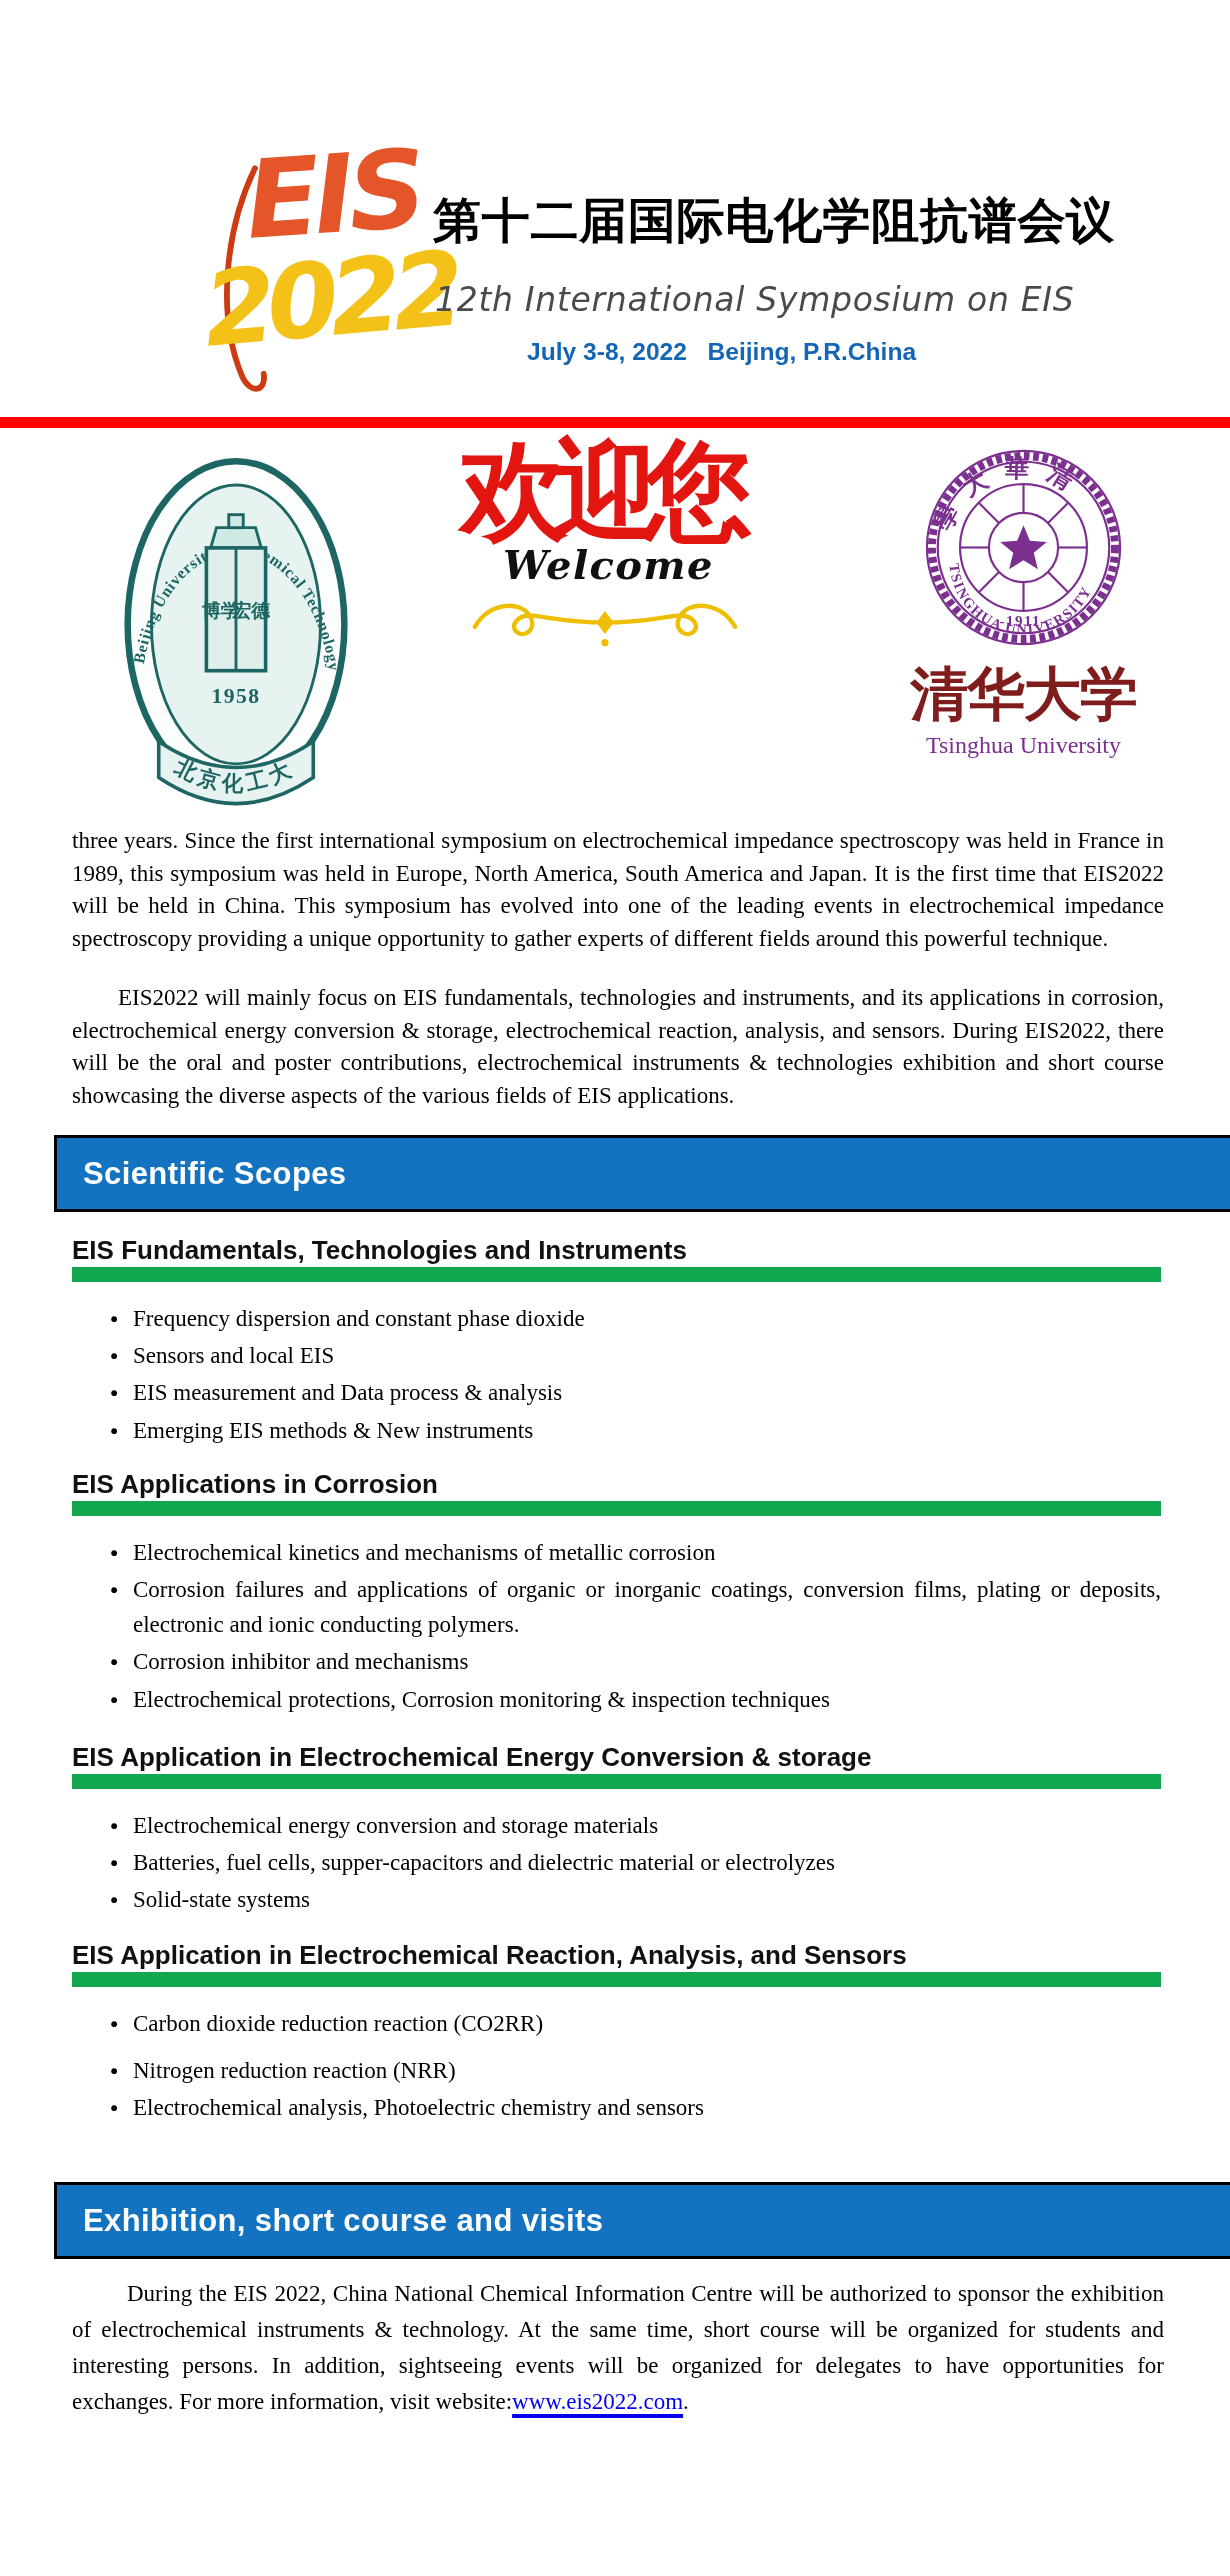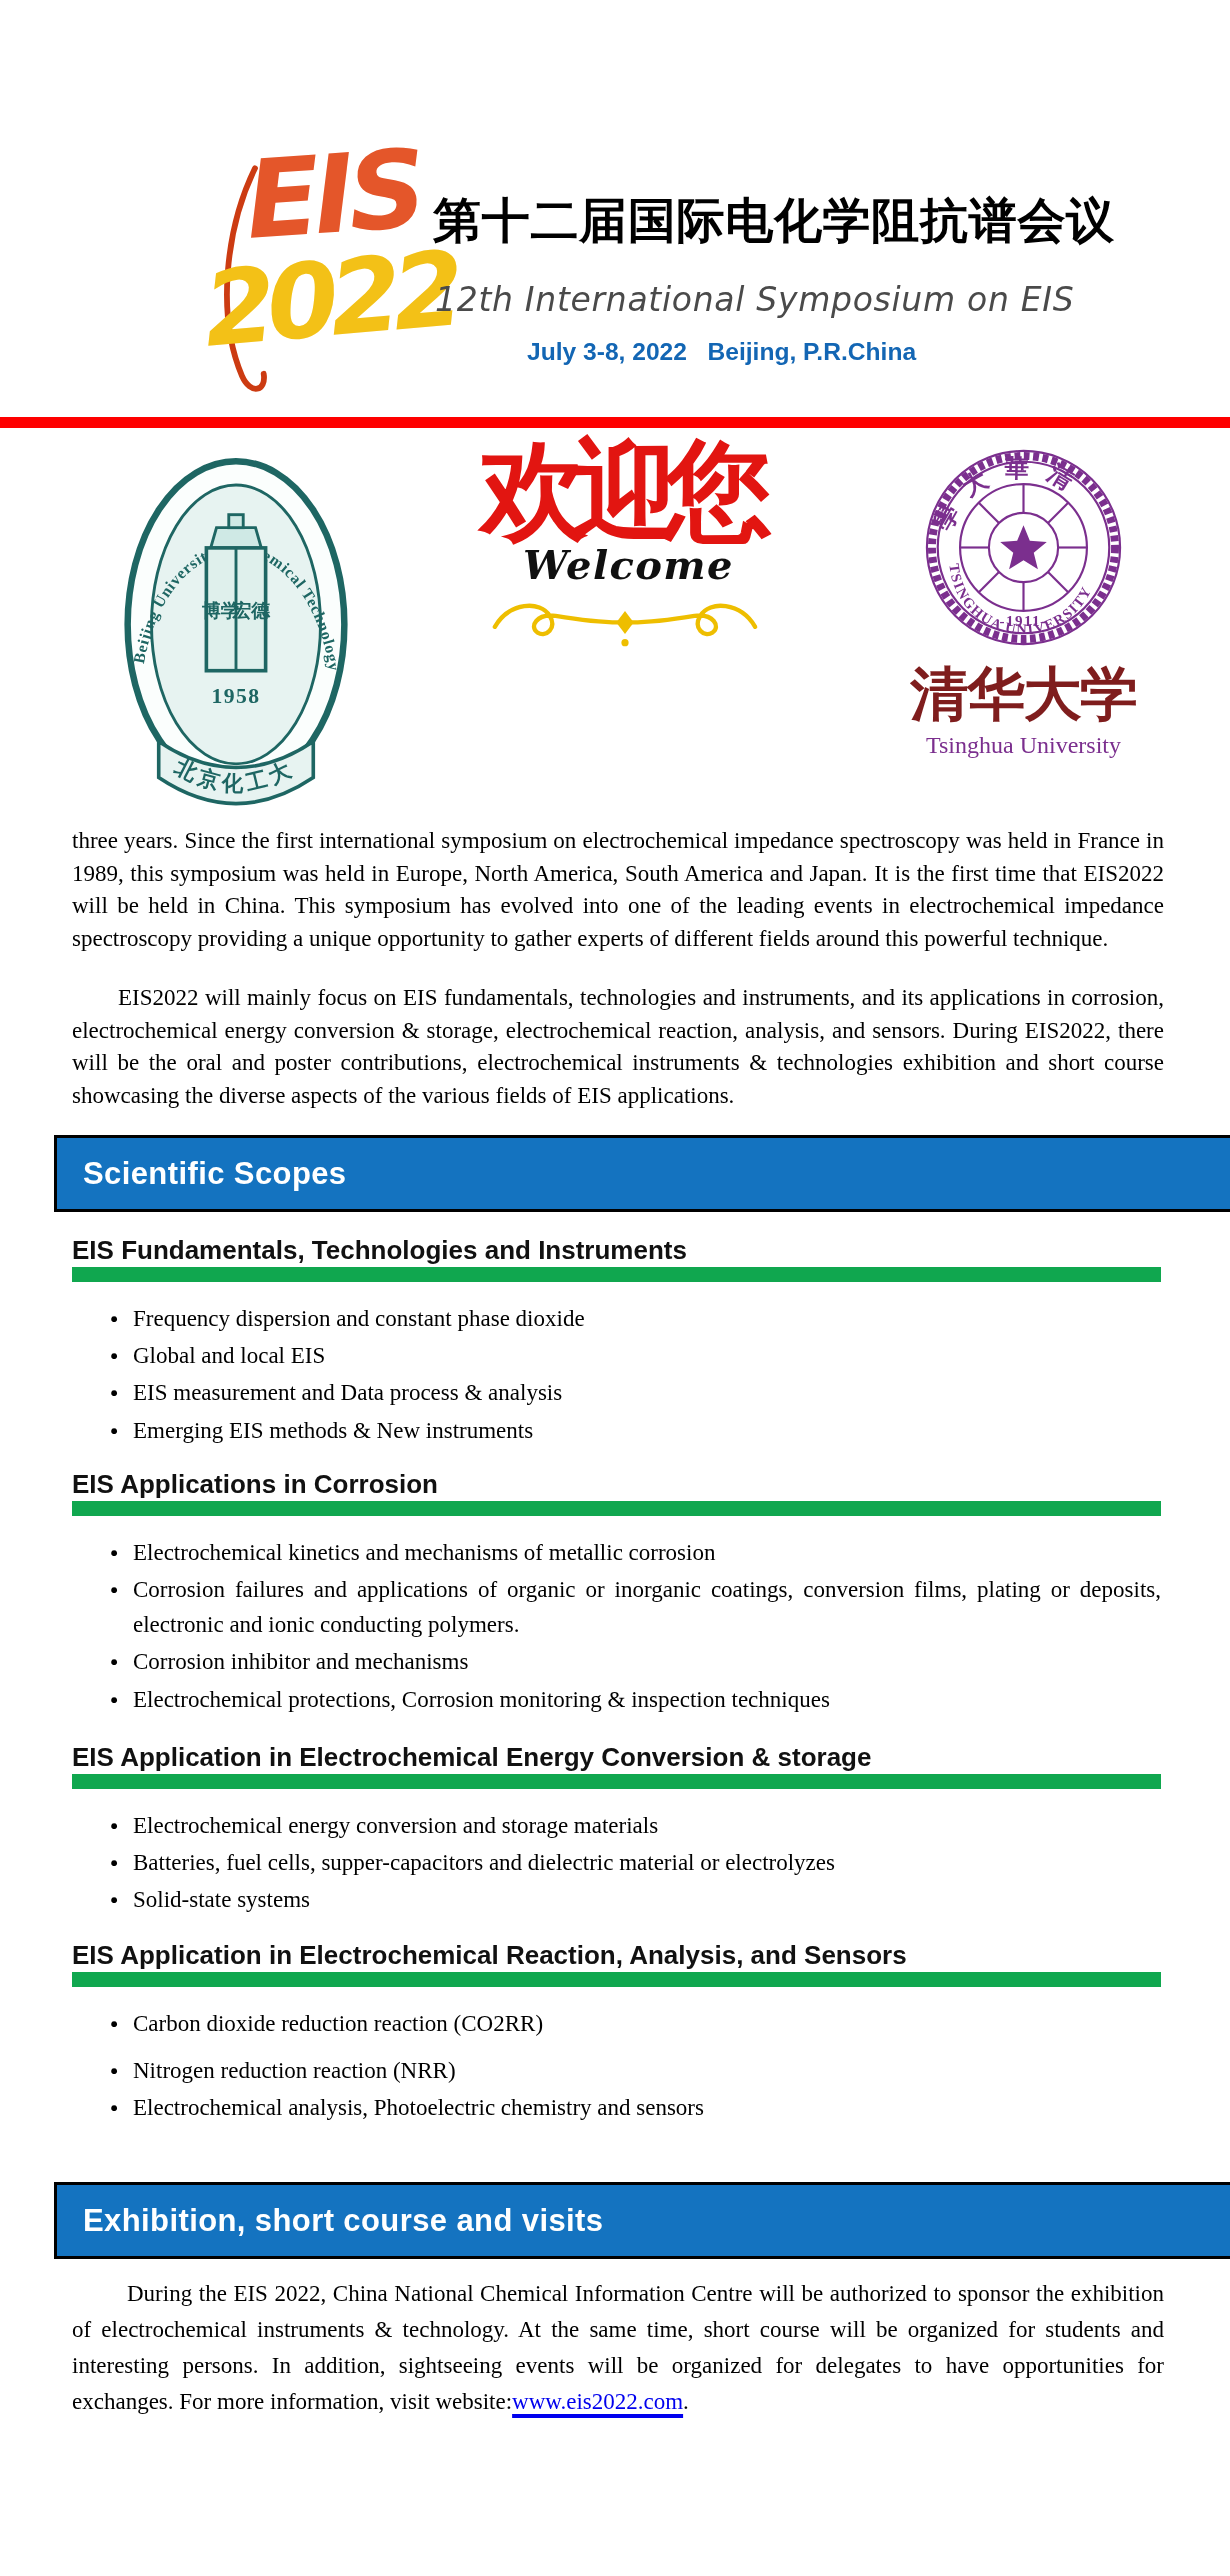--- a/index.html
+++ b/index.html
@@ -18,21 +18,21 @@
   .title-cn{position:absolute;left:433px;top:189px;font-family:"DejaVu Sans",sans-serif;
             font-weight:700;font-size:48px;letter-spacing:0.7px;color:#000;}
   .title-en{position:absolute;left:435px;top:280px;font-family:"DejaVu Sans",sans-serif;
             font-style:italic;font-size:33px;color:#4a4a4a;letter-spacing:0.7px;}
   .date-line{position:absolute;left:527px;top:338px;font-family:"Liberation Sans",sans-serif;
              font-weight:700;font-size:24.6px;color:#1366b4;}
   .red-rule{position:absolute;left:0;top:417px;width:1231px;height:10.8px;background:#fe0000;}
 
   
   .buct-seal{position:absolute;left:121px;top:454px;}
-  .welcome-logo{position:absolute;left:480px;top:456px;width:289px;height:195px;}
+  .welcome-logo{position:absolute;left:460px;top:456px;width:289px;height:195px;}
   .welcome-cn{position:absolute;left:0px;top:-20px;font-size:108px;line-height:1;font-weight:700;
               color:#e21511;letter-spacing:-16px;font-family:"DejaVu Serif",serif;}
   .welcome-en{position:absolute;left:43px;top:85px;font-family:"DejaVu Serif",serif;
               font-style:italic;font-weight:700;font-size:40px;color:#101010;letter-spacing:1.4px;}
   .welcome-flourish{position:absolute;left:3.6px;top:136px;}
   .tsinghua-block{position:absolute;left:908px;top:444px;width:231px;text-align:center;}
   .tsinghua-cn{margin-top:8.7px;font-size:58px;line-height:1.1;font-weight:700;color:#7f1d1d;
                font-family:"DejaVu Serif",serif;letter-spacing:-1.4px;}
   .tsinghua-en{margin-top:5.8px;font-size:24px;color:#7b2f8e;font-family:"Liberation Serif",serif;}
 
@@ -154,21 +154,21 @@
   <div class="banner b1">
     <span>Scientific Scopes</span>
   </div>
 
   <div id="sections-host">
   <section class="section s1" style="top: 1236px;">
     <h2 class="sec-head">EIS Fundamentals, Technologies and Instruments</h2>
     <div class="sec-bar"></div>
     <ul class="sec-list">
           <li>Frequency dispersion and constant phase dioxide</li>
-          <li>Global and local EIS</li>
+          <li>Sensors and local EIS</li>
           <li>EIS measurement and Data process &amp; analysis</li>
           <li>Emerging EIS methods &amp; New instruments</li>
         </ul>
   </section>
 
   <section class="section s2" style="top: 1470px;">
     <h2 class="sec-head">EIS Applications in Corrosion</h2>
     <div class="sec-bar"></div>
     <ul class="sec-list">
           <li>Electrochemical kinetics and mechanisms of metallic corrosion</li>

